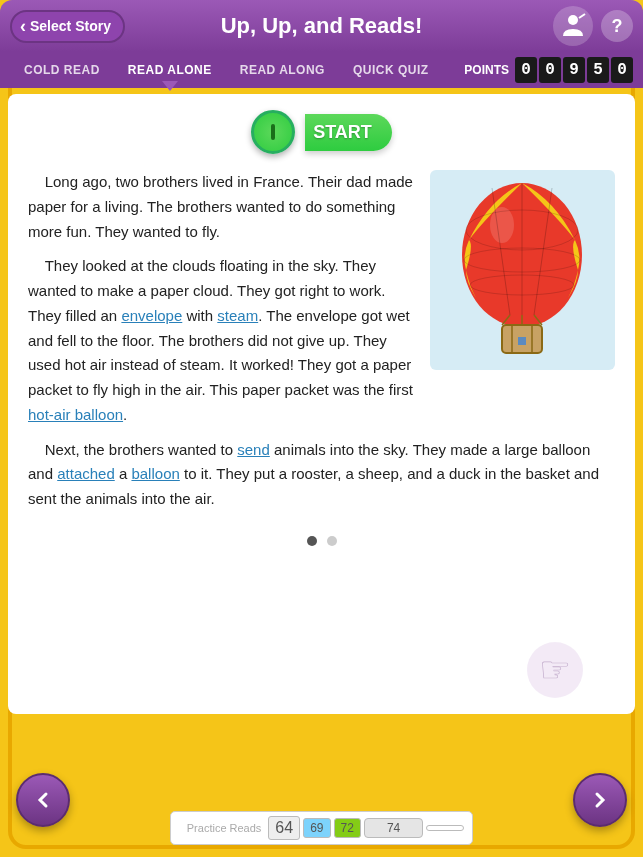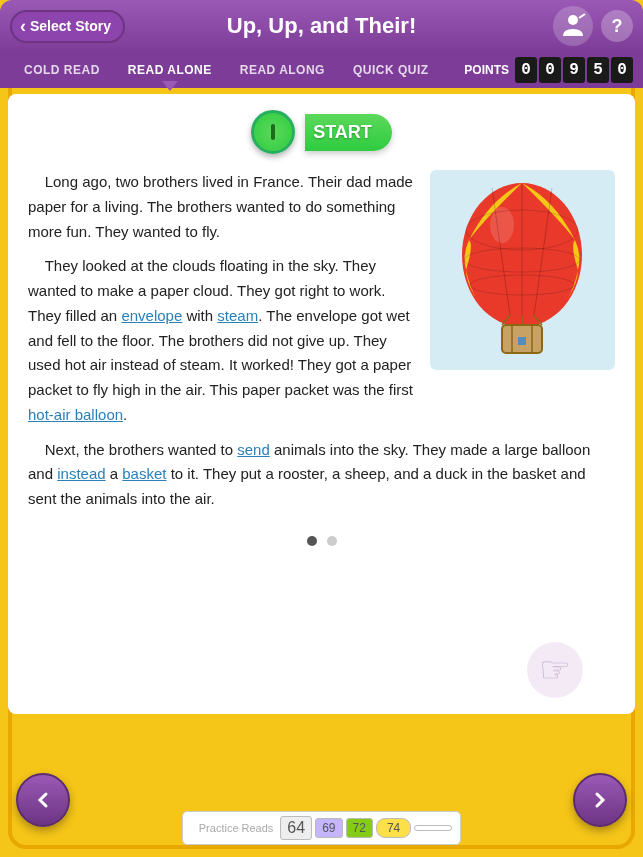--- a/index.html
+++ b/index.html
@@ -300,21 +300,21 @@
 </head>
 <body>
 
 <div class="outer-border"></div>
 
 <div class="header">
   <div class="back-btn">
     <span class="chevron">‹</span>
     <span>Select Story</span>
   </div>
-  <span class="header-title">Up, Up, and Their!</span>
+  <span class="header-title">Up, Up, and Reads!</span>
   <div class="header-right">
     <div class="teacher-icon">
       <svg width="28" height="28" viewBox="0 0 28 28">
         <circle cx="14" cy="8" r="5" fill="white"></circle>
         <path d="M4 24 Q4 17 14 17 Q24 17 24 24" fill="white"></path>
         <line x1="20" y1="6" x2="26" y2="2" stroke="white" stroke-width="2"></line>
       </svg>
     </div>
     <div class="help-btn">
       <span>?</span>
@@ -389,21 +389,21 @@
     </div>
 
     <div class="story-text">
       <p>
         &nbsp;&nbsp;&nbsp;&nbsp;<span>Long ago, two brothers lived in France. Their dad made paper for a living. The brothers wanted to do something more fun. They wanted to fly.</span>
       </p>
       <p>
         &nbsp;&nbsp;&nbsp;&nbsp;<span>They looked at the clouds floating in the sky. They wanted to make a paper cloud. They got right to work. They filled an</span> <span class="vocab-word">envelope</span> <span>with</span> <span class="vocab-word">steam</span><span>. The envelope got wet and fell to the floor. The brothers did not give up. They used hot air instead of steam. It worked! They got a paper packet to fly high in the air. This paper packet was the first</span> <span class="vocab-word">hot-air balloon</span><span>.</span>
       </p>
       <p>
-        &nbsp;&nbsp;&nbsp;&nbsp;<span>Next, the brothers wanted to</span> <span class="vocab-word">send</span> <span>animals into the sky. They made a large balloon and</span> <span class="vocab-word">instead</span> <span>a</span> <span class="vocab-word">basket</span> <span>to it. They put a rooster, a sheep, and a duck in the basket and sent the animals into the air.</span>
+        &nbsp;&nbsp;&nbsp;&nbsp;<span>Next, the brothers wanted to</span> <span class="vocab-word">send</span> <span>animals into the sky. They made a large balloon and</span> <span class="vocab-word">attached</span> <span>a</span> <span class="vocab-word">balloon</span> <span>to it. They put a rooster, a sheep, and a duck in the basket and sent the animals into the air.</span>
       </p>
     </div>
   </div>
 
   <div style="display:flex; justify-content:center; margin-top: 24px; gap:10px;">
     <div class="page-dot active"></div>
     <div class="page-dot"></div>
   </div>
 
   <div style="position:absolute; right:50px; bottom:10px; opacity:0.4;">
@@ -419,23 +419,23 @@
 
   <div class="nav-arrow left">
     <svg viewBox="0 0 24 24">
         <path d="M15 18l-6-6 6-6" stroke="white" stroke-width="3" fill="none" stroke-linecap="round"></path>
       </svg>
   </div>
 
   <div style="display:flex; align-items:center; gap:3px; background:white; border:1px solid #ccc; border-radius:5px; padding:4px 8px; font-size:11px;">
     <span style="color:#aaa; margin-right:4px;margin-left:8px;">Practice Reads</span>
     <div style="background:#eee; border:1px solid #bbb; border-radius:3px; padding:2px 6px; font-size:16px; color:#555;">64</div>
-    <div style="background:#c4b5fd; border:1px solid #bbb; border-radius:3px; padding:2px 6px; font-size:12px; color:#555;">69</div>
+    <div style="background:#7dd3fc; border:1px solid #bbb; border-radius:3px; padding:2px 6px; font-size:12px; color:#555;">69</div>
     <div style="background:#84cc16; border:1px solid #bbb; border-radius:3px; padding:2px 6px; font-size:12px; color:#555;">72</div>
-    <div style="background:#fde047; border:1px solid #bbb; border-radius:9px; padding:2px 10px; font-size:12px; color:#555;">74</div>
+    <div style="background:#e5e5e5; border:1px solid #bbb; border-radius:4px; padding:2px 22px; font-size:12px; color:#555;">74</div>
     <div style="background:white; border:1px solid #bbb; border-radius:3px; padding:2px 18px; font-size:12px; color:#555;"></div>
   </div>
 
   <div class="nav-arrow right">
     <svg viewBox="0 0 24 24">
         <path d="M9 18l6-6-6-6" stroke="white" stroke-width="3" fill="none" stroke-linecap="round"></path>
       </svg>
   </div>
 </div>
 

